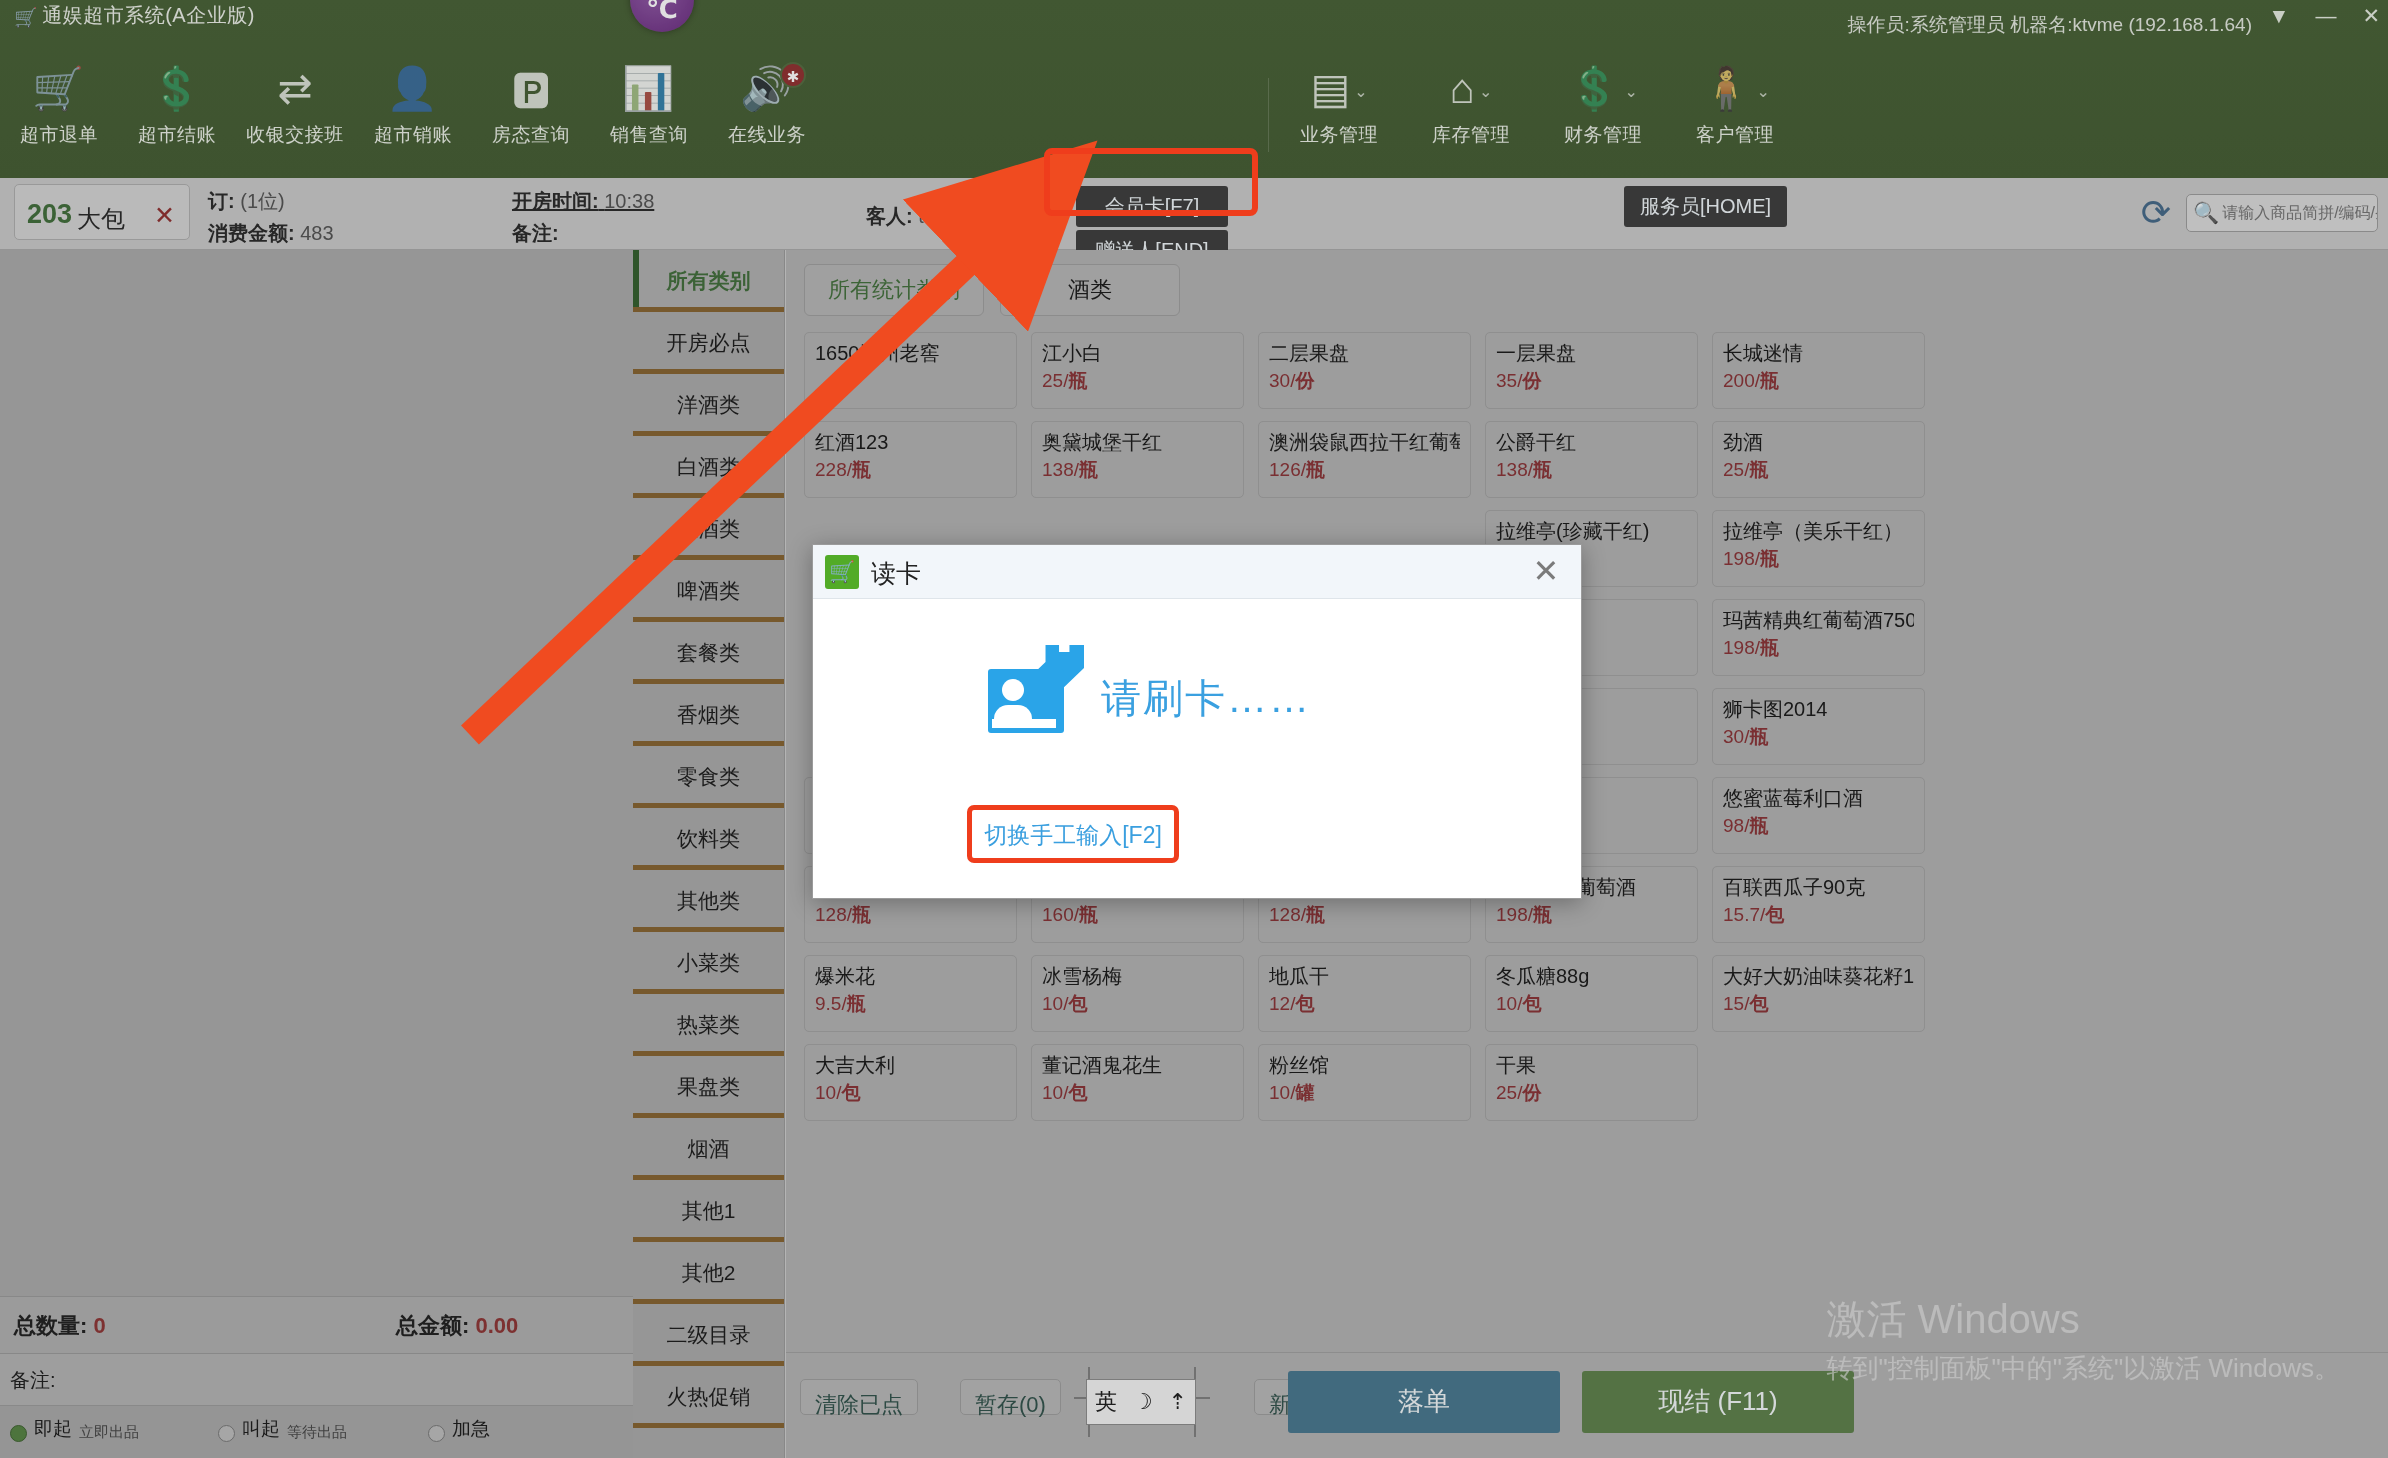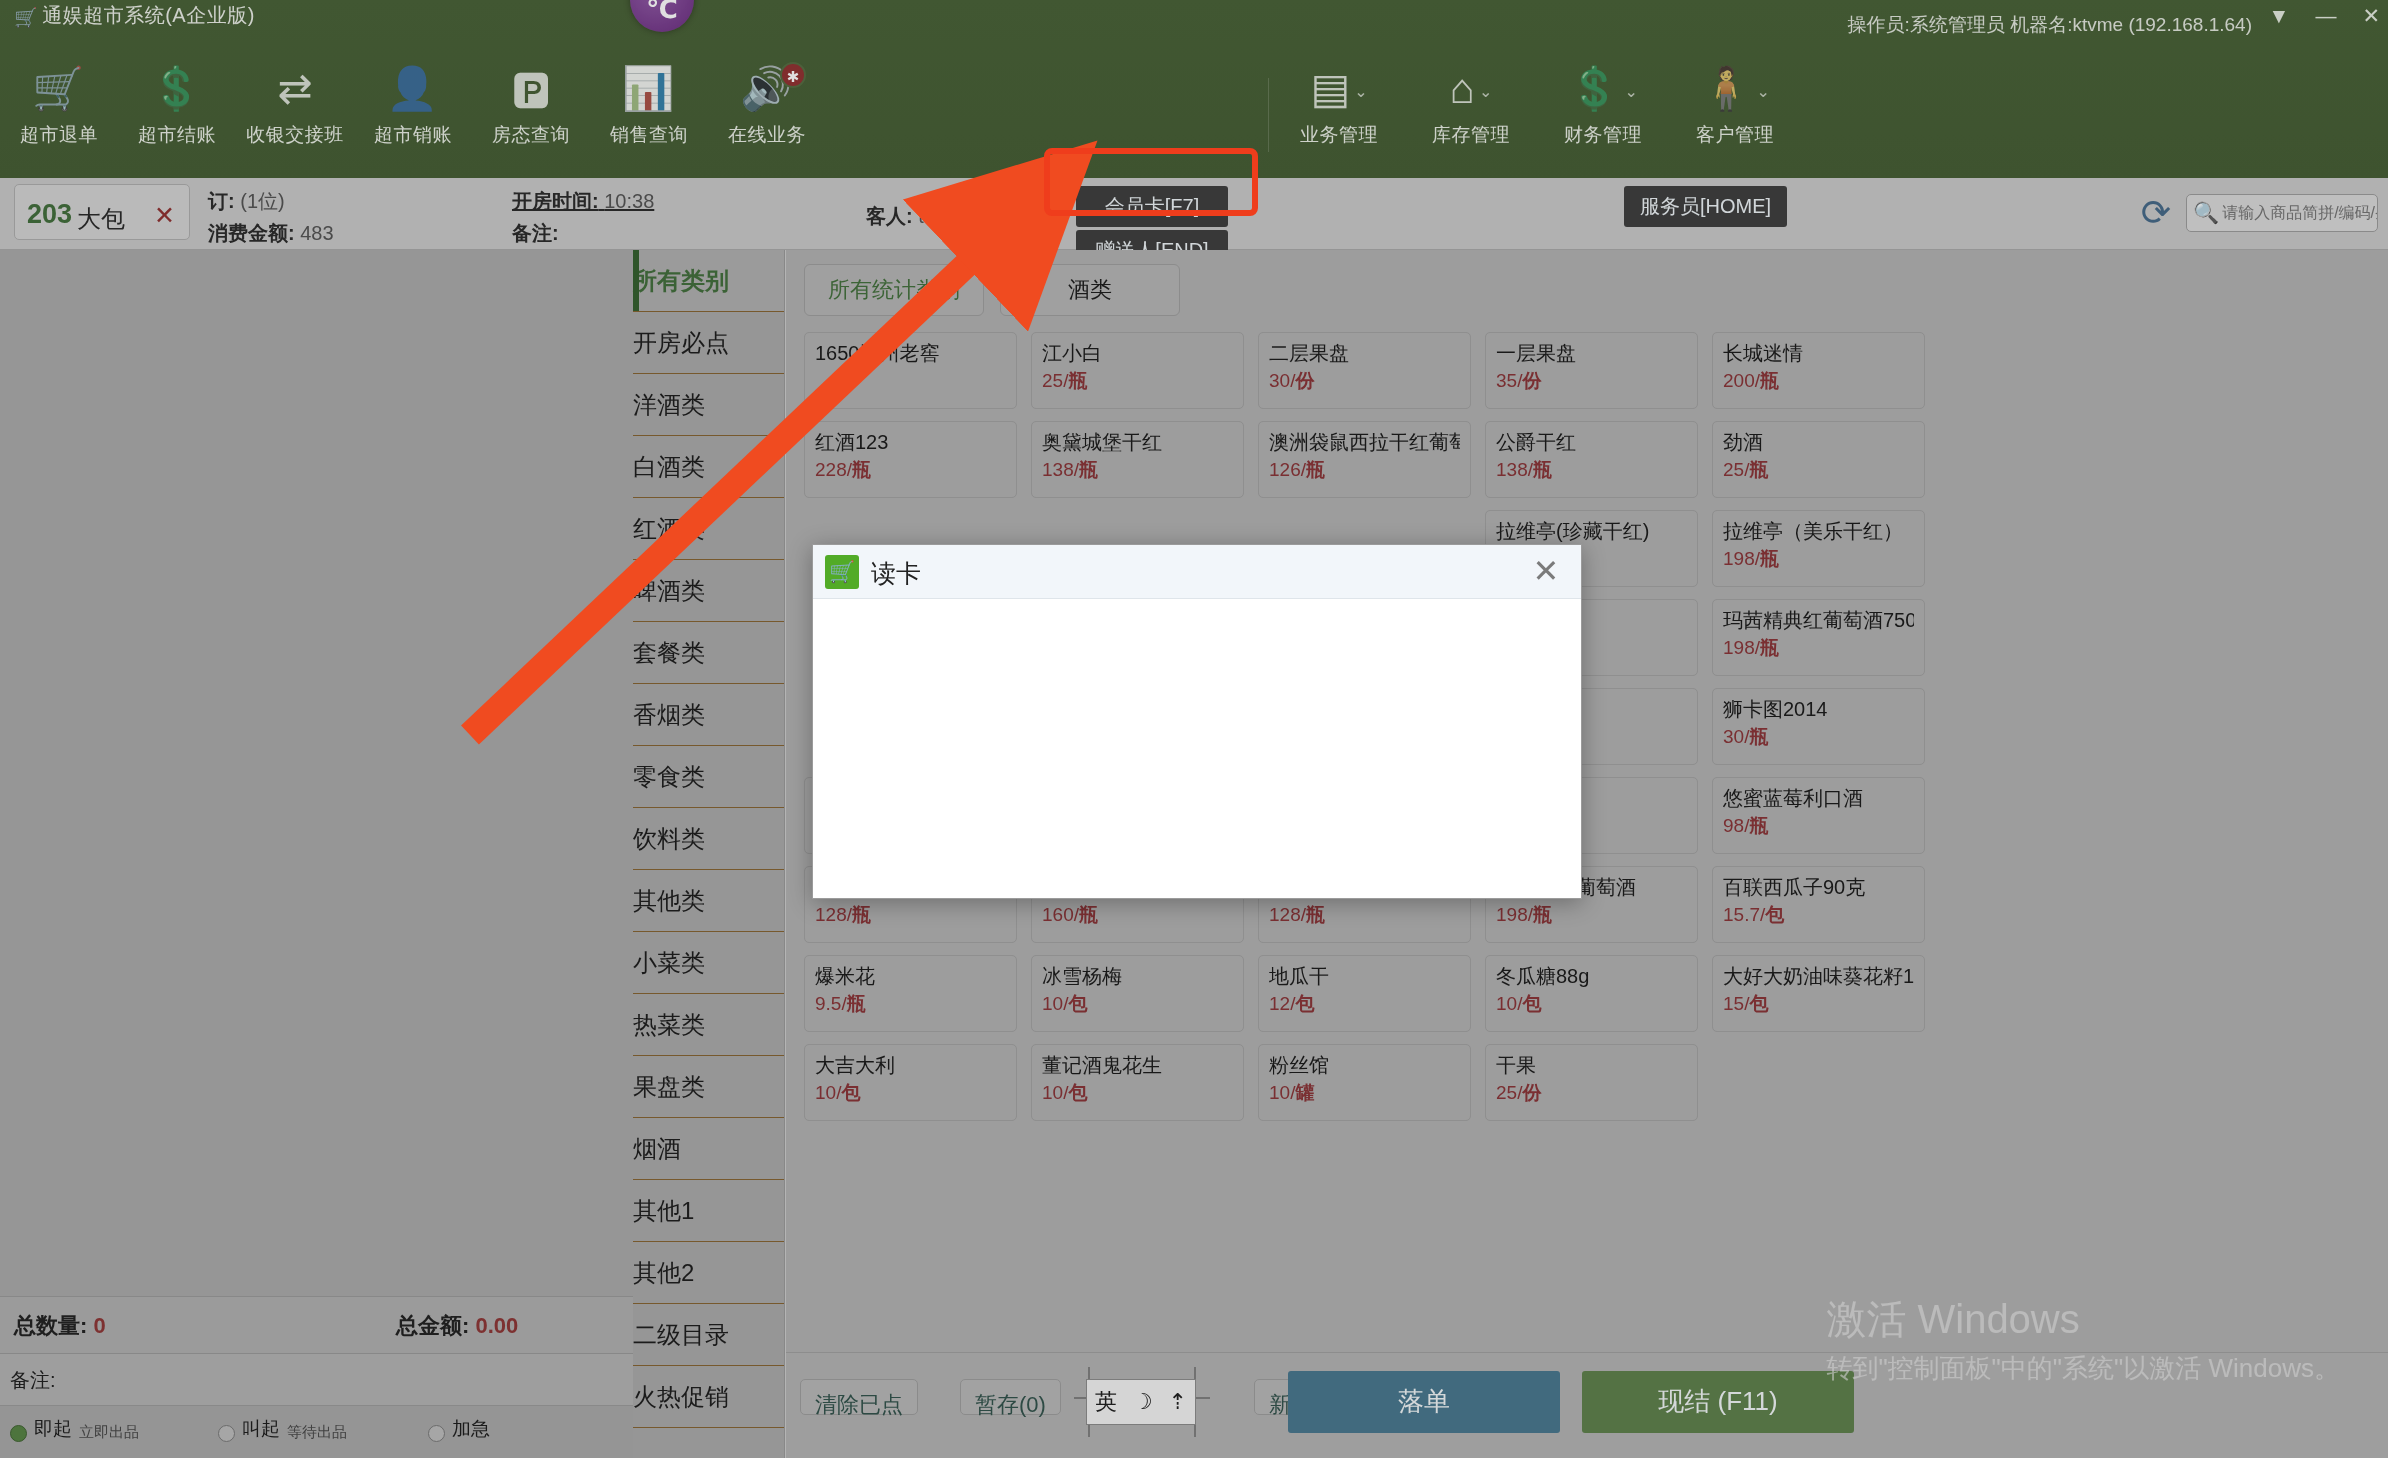--- a/index.html
+++ b/index.html
@@ -126,22 +126,22 @@
   .radio .dot.on { background:#3e8f1e; border-color:#2e6e14;}
   .radio .nm { font-size:19px; color:#1f1f1f;}
   .radio .sub { font-size:15px; color:#4b4b4b;font-family:Liberation Serif, serif;}
 
   
   .catcol {
     position:absolute; left:633px; top:250px; width:152px; height:1208px;
     background:#aaa; border-right:1px solid #9a9a9a;
   }
   .cat {
-    position:relative; height:62px; line-height:62px; text-align:left;
-    font-size:24px; color:#1f1f1f; border-bottom:1px solid #a16207;
+    position:relative; height:62px; line-height:62px; text-align:center;
+    font-size:21px; color:#1f1f1f; border-bottom:5px solid #a16207;
     cursor:pointer;
   }
   .cat.active { color:#2a7a1f; font-weight:bold; background:#b0b0b0;}
   .cat.active::before{
     content:""; position:absolute; left:0; top:0; width:6px; height:100%;
     background:#1d6b12;
   }
 
   
   .prodarea {
@@ -644,20 +644,30 @@
     <div class="l2">转到"控制面板"中的"系统"以激活 Windows。</div>
   </div>
 </div>
 
 <div class="modal">
   <div class="modal-head">
     <div class="modal-ico">🛒</div>
     <div class="modal-title">读卡</div>
     <div class="modal-x">✕</div>
   </div>
+  <div class="modal-body">
+    <div class="card-ico">
+      <div class="hand"></div>
+      <div class="base"></div>
+      <div class="bar"></div>
+    </div>
+    <div class="modal-msg">请刷卡……</div>
+    <div class="manual-btn">切换手工输入[F2]</div>
+    <div class="manual-hl"></div>
+  </div>
 </div>
 
 <div class="anno hl-member"></div>
 <svg class="arrow-svg" viewBox="0 0 2388 1458" xmlns="http://www.w3.org/2000/svg">
   <defs>
     <marker id="ah" markerWidth="7" markerHeight="7" refX="3" refY="3.5" orient="auto">
       <polygon points="0,0 7,3.5 0,7" fill="#f04b20"></polygon>
     </marker>
   </defs>
   <line x1="470" y1="735" x2="1022" y2="212" stroke="#f04b20" stroke-width="26" marker-end="url(#ah)"></line>

